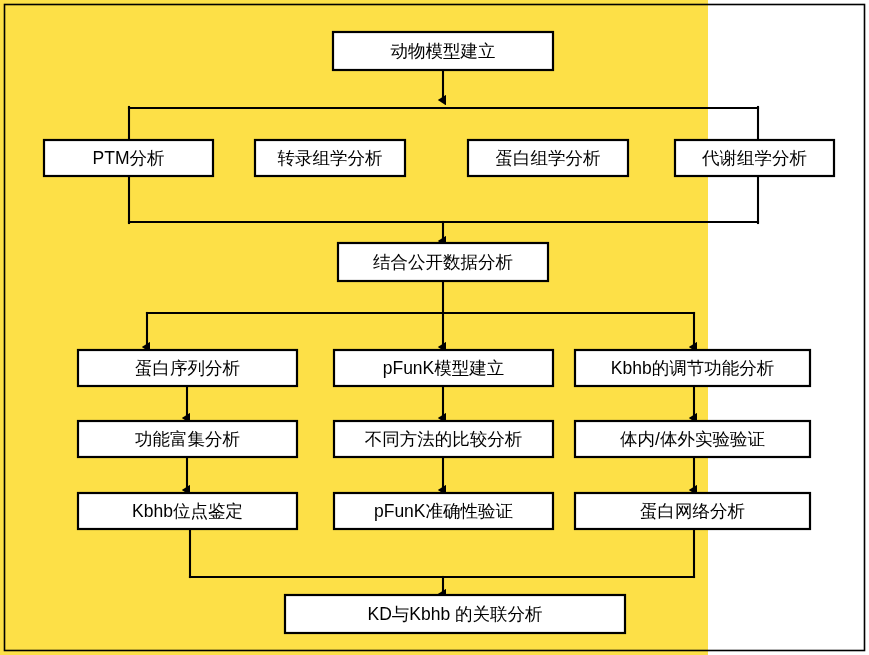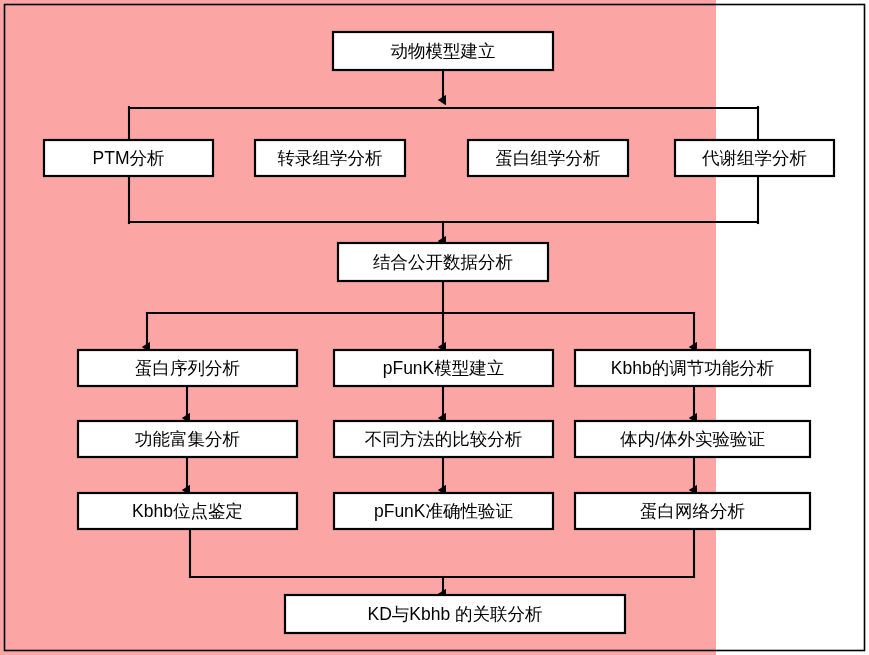--- a/index.html
+++ b/index.html
@@ -10,22 +10,21 @@
   body {
     width: 869px;
     height: 655px;
     font-family: "Liberation Sans", "DejaVu Sans", sans-serif;
     overflow: hidden;
   }
   #flow-root {
     position: relative;
     width: 708px;
     height: 655px;
-    background: #fca5a5;
-    padding-left: 8px;
+    background: #fde047;
   }
   #flow-svg {
     position: absolute;
     left: 0;
     top: 0;
   }
   .node-box {
     fill: #ffffff;
     stroke: #000000;
     stroke-width: 2.2;

